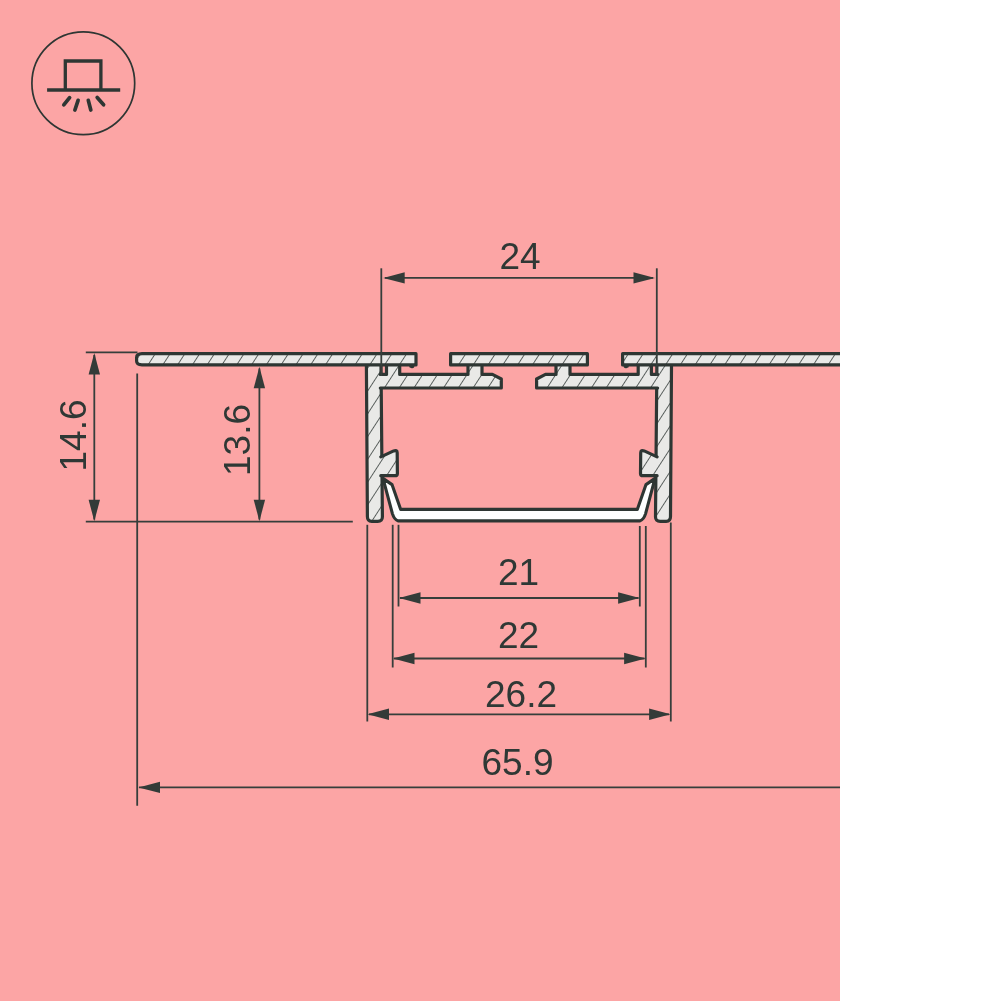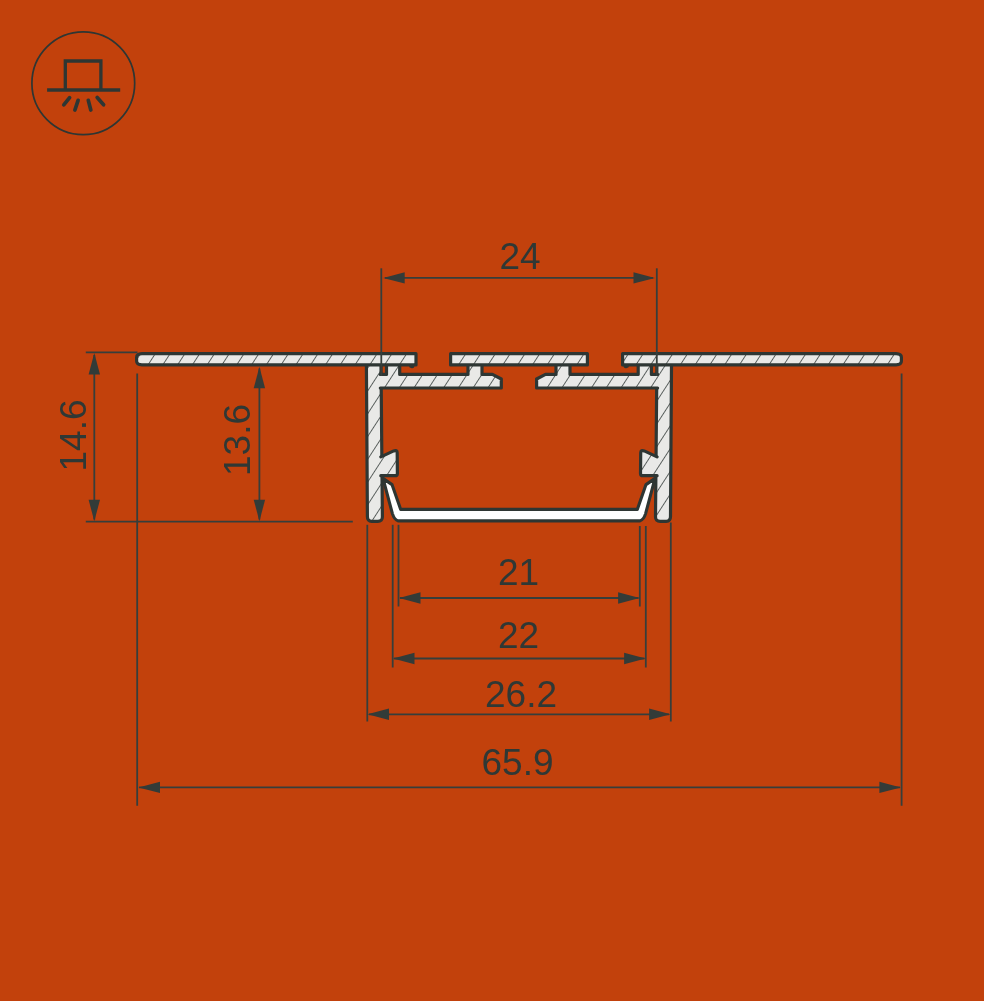--- a/index.html
+++ b/index.html
@@ -1,16 +1,16 @@
 <!DOCTYPE html>
 <html><head>
 <meta charset="utf-8">
 <style>
   html,body{margin:0;padding:0;background:#ffffff;}
-  .page{width:984px;height:1001px;position:relative;background:#c2410c;overflow:hidden;}
+  .page{width:840px;height:1001px;position:relative;background:#fca5a5;overflow:hidden;}
   text{font-family:"Liberation Sans", sans-serif;fill:#2f3835;}
 </style>
 </head>
 <body>
 <div class="page">
 <svg width="1001" height="1001" viewBox="0 0 1001 1001" xmlns="http://www.w3.org/2000/svg">
   <defs>
     <pattern id="hat" width="12.4" height="40" patternUnits="userSpaceOnUse" patternTransform="rotate(33)">
       <rect width="12.4" height="40" fill="#e9e9e7"></rect>
       <line x1="0" y1="-5" x2="0" y2="45" stroke="#363e3b" stroke-width="1.55"></line>

